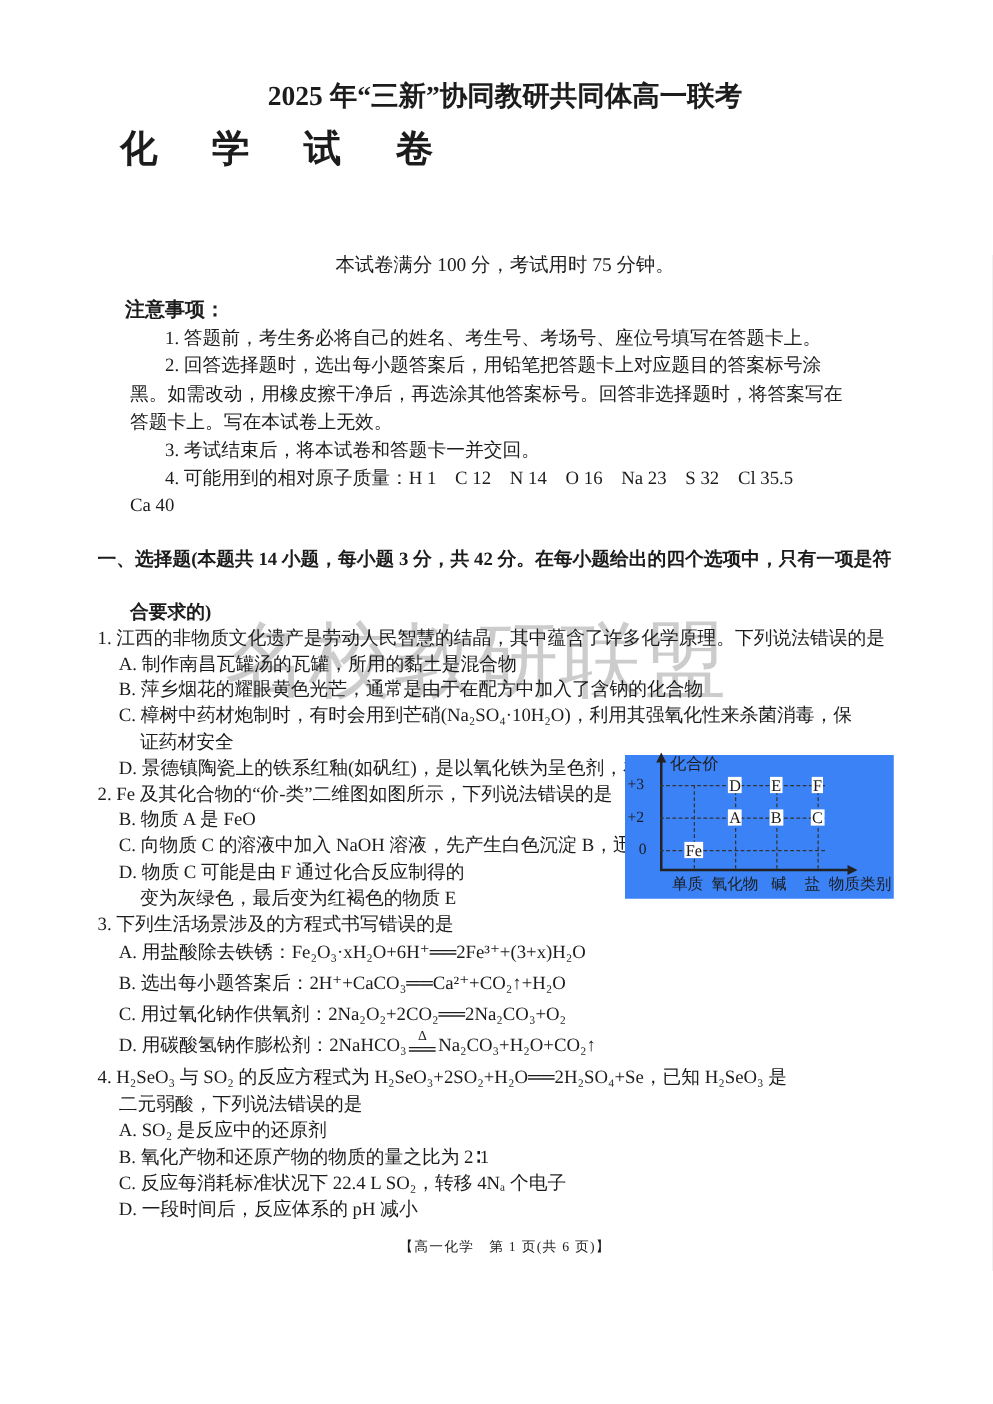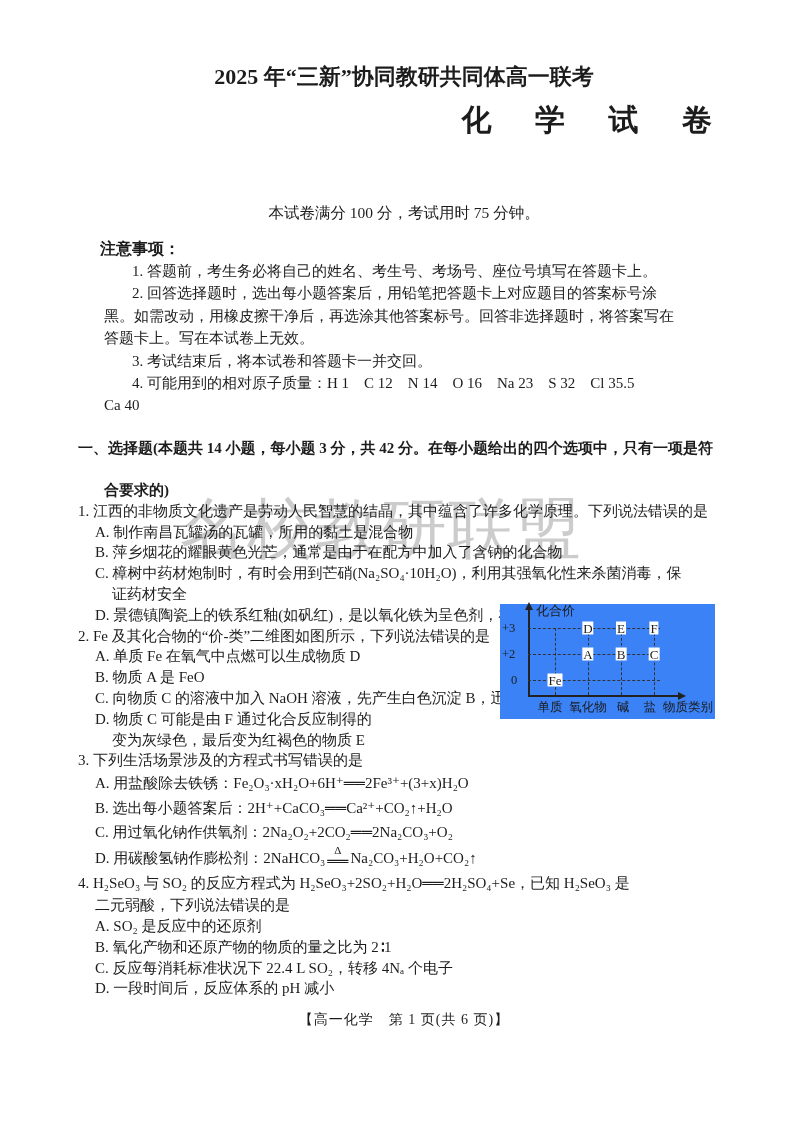--- a/index.html
+++ b/index.html
@@ -14,34 +14,34 @@
   }
   .watermark{
     position:absolute;left:180px;top:496px;
     font-size:66px;line-height:1;letter-spacing:1px;
     color:rgba(0,0,0,0.20);
     white-space:nowrap;z-index:1;
     font-family:"Liberation Serif","DejaVu Serif",serif;
   }
   .content{position:absolute;left:78px;top:62px;width:652px;z-index:2;}
   .title1{margin:0;font-size:22px;font-weight:bold;text-align:center;line-height:30px;white-space:nowrap;}
-  .title2{margin:8px 0 0 0;font-size:30px;font-weight:bold;text-align:right;letter-spacing:18px;padding-left:18px;line-height:40px;white-space:nowrap;}
+  .title2{margin:8px 0 0 0;font-size:30px;font-weight:bold;text-align:left;letter-spacing:18px;padding-left:18px;line-height:40px;white-space:nowrap;}
   .exam-info{margin-top:62px;text-align:center;font-size:15.5px;line-height:22px;}
   .notes-heading{margin-top:13px;margin-left:22px;font-weight:bold;font-size:16px;line-height:23px;}
   .nline{font-size:15px;line-height:22.4px;white-space:nowrap;}
   .n-num{margin-left:54px;}
   .n-cont{margin-left:26px;}
   .sec{margin-top:20px;font-weight:bold;font-size:15px;line-height:22px;white-space:nowrap;}
   .sec2{margin-left:26px;}
   .qline{font-size:15px;line-height:20.8px;white-space:nowrap;}
   .stem{margin-left:0;}
   .opt{margin-left:17px;}
   .cont{margin-left:34px;}
   .eq{line-height:24.6px;}
-  .footer{margin-top:12px;text-align:center;font-size:14px;letter-spacing:1px;}
+  .footer{margin-top:12px;text-align:center;font-size:11px;letter-spacing:1px;}
   
   .eqd{display:inline-block;text-align:center;vertical-align:-3px;margin:0 2px;}
   .eqd .top{display:block;font-size:11px;line-height:10px;}
   .eqd .bot{display:block;font-size:15px;line-height:13px;}
   
   .diagram{position:absolute;left:500px;top:604px;width:215px;height:115px;z-index:3;background:#3b82f6;font-size:12.5px;}
   .d-yaxis{position:absolute;left:28px;top:5px;width:1.5px;height:87px;background:#222;}
   .d-xaxis{position:absolute;left:28px;top:91px;width:152px;height:1.5px;background:#222;}
   .d-yarrow{position:absolute;left:24.5px;top:-2px;width:0;height:0;border-left:4.5px solid transparent;border-right:4.5px solid transparent;border-bottom:8px solid #222;}
   .d-xarrow{position:absolute;left:178px;top:87.5px;width:0;height:0;border-top:4.5px solid transparent;border-bottom:4.5px solid transparent;border-left:8px solid #222;}
@@ -83,21 +83,20 @@
       <div class="qline stem">1. 江西的非物质文化遗产是劳动人民智慧的结晶，其中蕴含了许多化学原理。下列说法错误的是</div>
       <div class="qline opt">A. 制作南昌瓦罐汤的瓦罐，所用的黏土是混合物</div>
       <div class="qline opt">B. 萍乡烟花的耀眼黄色光芒，通常是由于在配方中加入了含钠的化合物</div>
       <div class="qline opt">C. 樟树中药材炮制时，有时会用到芒硝(Na₂SO₄·10H₂O)，利用其强氧化性来杀菌消毒，保</div>
       <div class="qline cont">证药材安全</div>
       <div class="qline opt">D. 景德镇陶瓷上的铁系红釉(如矾红)，是以氧化铁为呈色剂，在氧化气氛中烧制而成的</div>
     </div>
 
     <div>
       <div class="qline stem">2. Fe 及其化合物的“价-类”二维图如图所示，下列说法错误的是</div>
-      <div class="qline opt">A. 单质 Fe 在氧气中点燃可以生成物质 D</div>
       <div class="qline opt">B. 物质 A 是 FeO</div>
       <div class="qline opt">C. 向物质 C 的溶液中加入 NaOH 溶液，先产生白色沉淀 B，迅速</div>
       <div class="qline opt">D. 物质 C 可能是由 F 通过化合反应制得的</div>
       <div class="qline cont">变为灰绿色，最后变为红褐色的物质 E</div>
     </div>
 
     <div>
       <div class="qline stem">3. 下列生活场景涉及的方程式书写错误的是</div>
       <div class="qline opt eq">A. 用盐酸除去铁锈：Fe₂O₃·xH₂O+6H⁺══2Fe³⁺+(3+x)H₂O</div>
       <div class="qline opt eq">B. 选出每小题答案后：2H⁺+CaCO₃══Ca²⁺+CO₂↑+H₂O</div>

